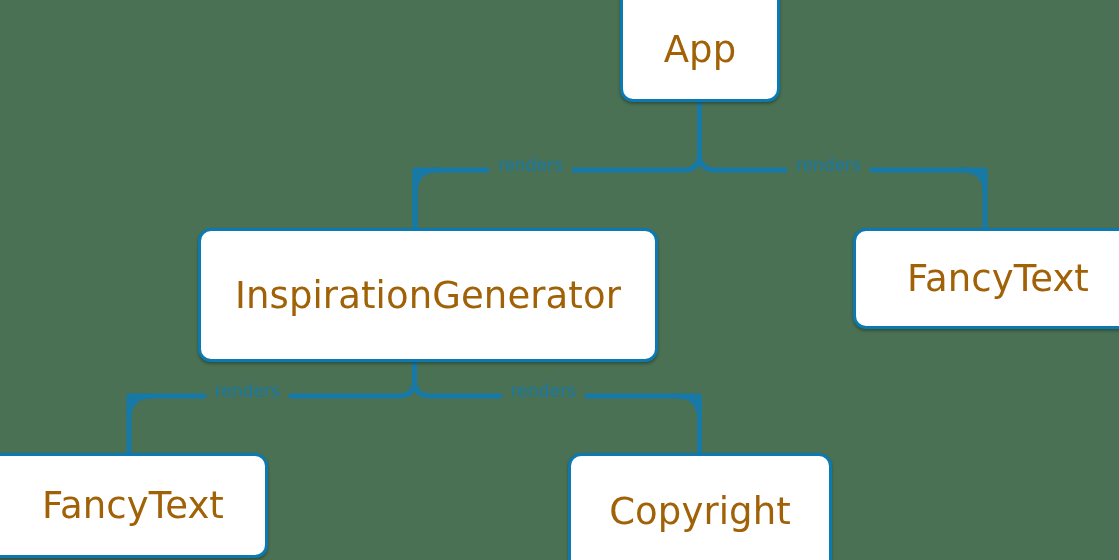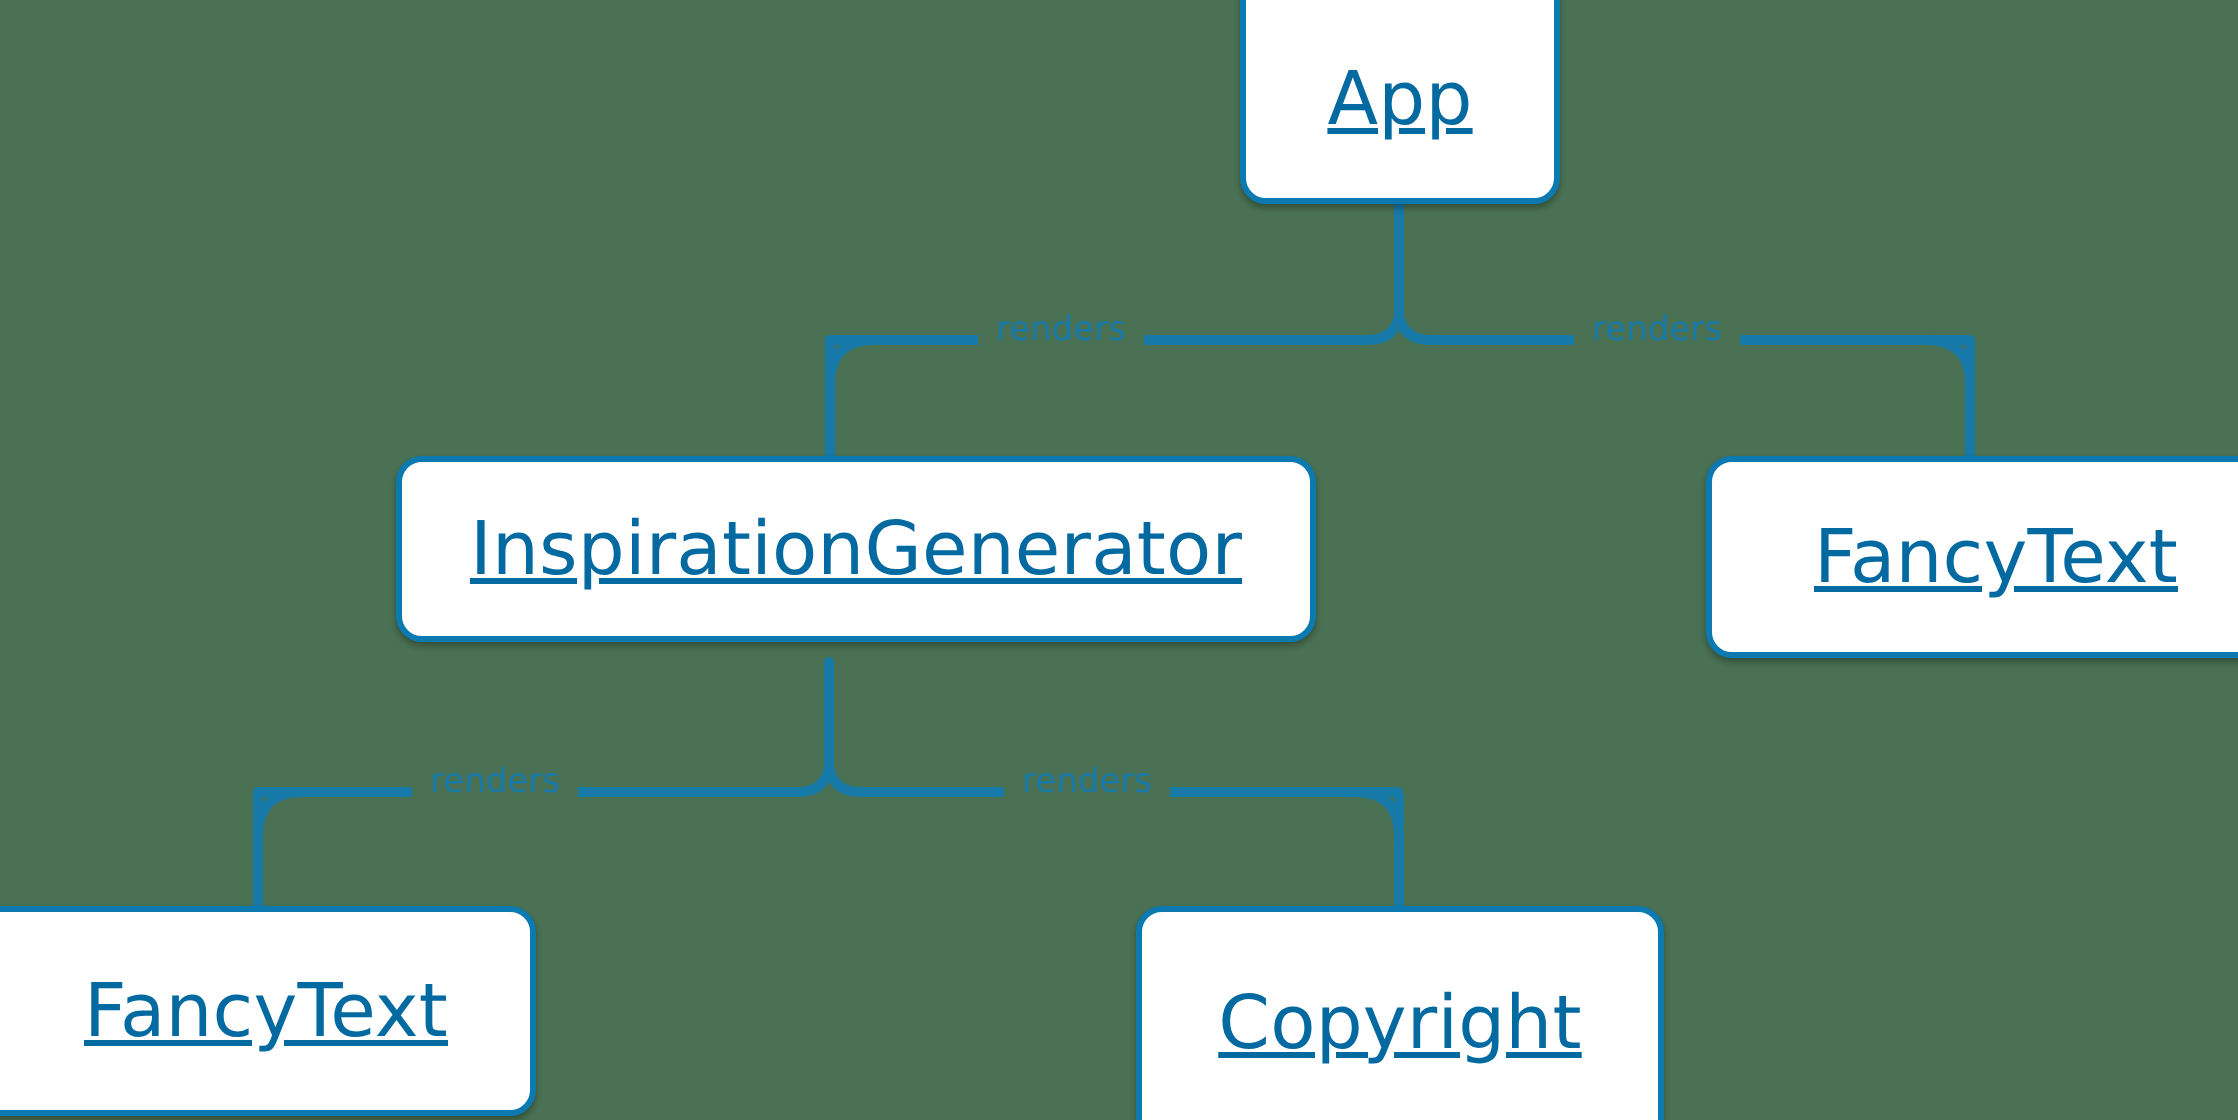--- a/index.html
+++ b/index.html
@@ -29,35 +29,34 @@
     background: #ffffff;
     border: 3px solid #0c7ab0;
     border-radius: 13px;
     display: flex;
     align-items: center;
     justify-content: center;
     box-shadow: 0 2px 3px rgba(0,0,0,0.30);
     z-index: 2;
   }
   .node-label {
-    color: #0369a1;
+    color: #a16207;
     font-size: 37px;
     font-weight: 400;
     letter-spacing: 0.1px;
     white-space: nowrap;
     line-height: 1;
-    text-decoration: underline;
   }
   .node-ig .node-label { font-size: 37px; }
 
   
   #node-app   { left: 620px; top: -22px; width: 160px; height: 124px; border-top-left-radius: 13px; border-top-right-radius: 13px; }
   #node-app .node-label { margin-top: 18px; }
 
-  #node-ig    { left: 198px; top: 228px; width: 460px; height: 93px; }
+  #node-ig    { left: 198px; top: 228px; width: 460px; height: 134px; }
   #node-fancy-right { left: 853px; top: 228px; width: 290px; height: 101px; }
 
   #node-fancy-left  { left: -24px; top: 453px; width: 292px; height: 105px; }
   #node-fancy-left .node-label { margin-left: 22px; }
 
   #node-copyright   { left: 568px; top: 453px; width: 264px; height: 128px; }
   #node-copyright .node-label { margin-top: -12px; text-align: right; }
 
   .wire-label {
     position: absolute;

